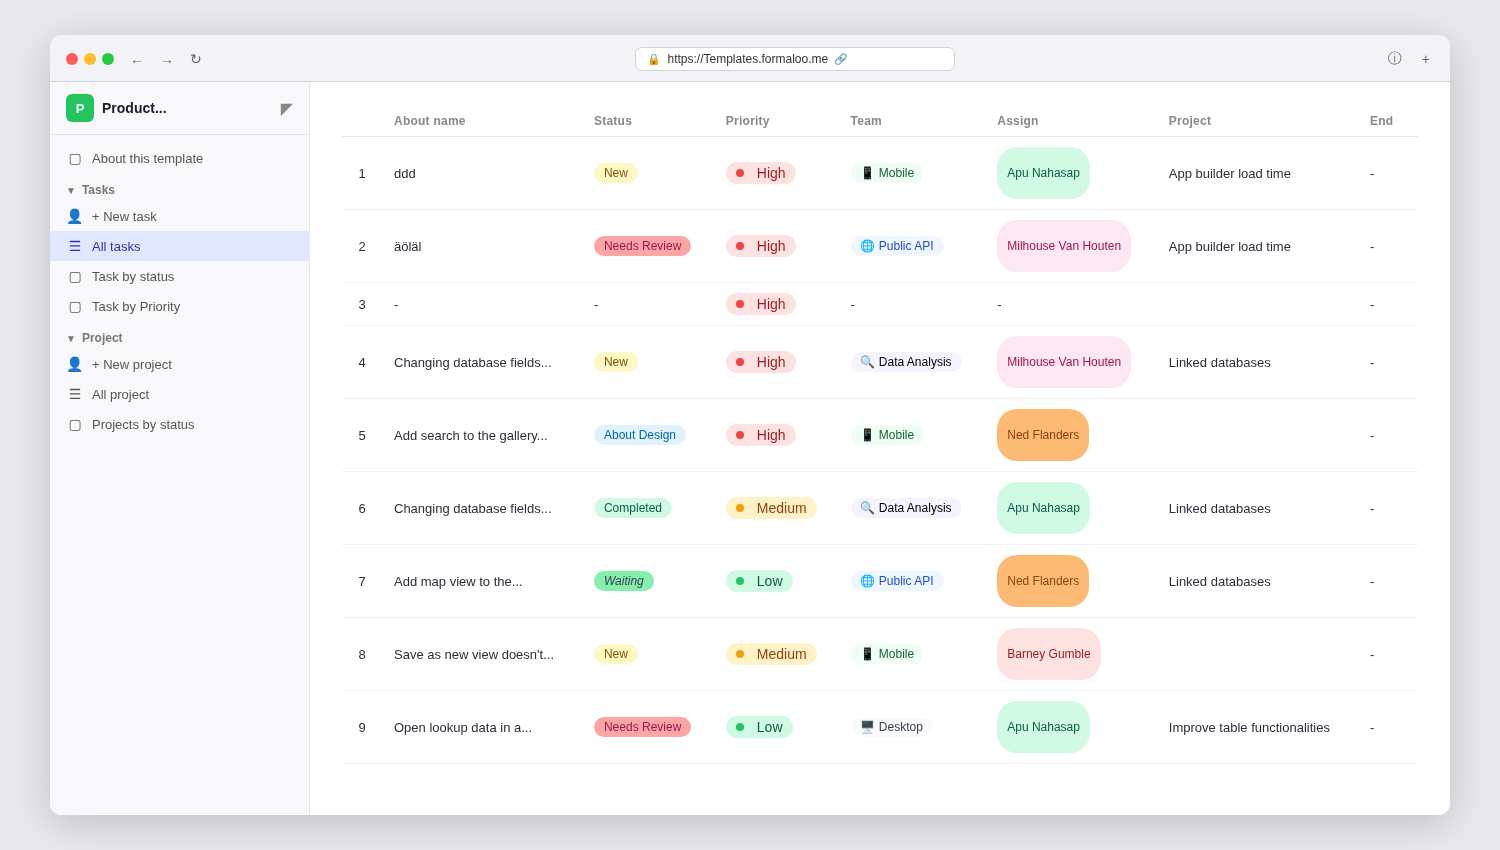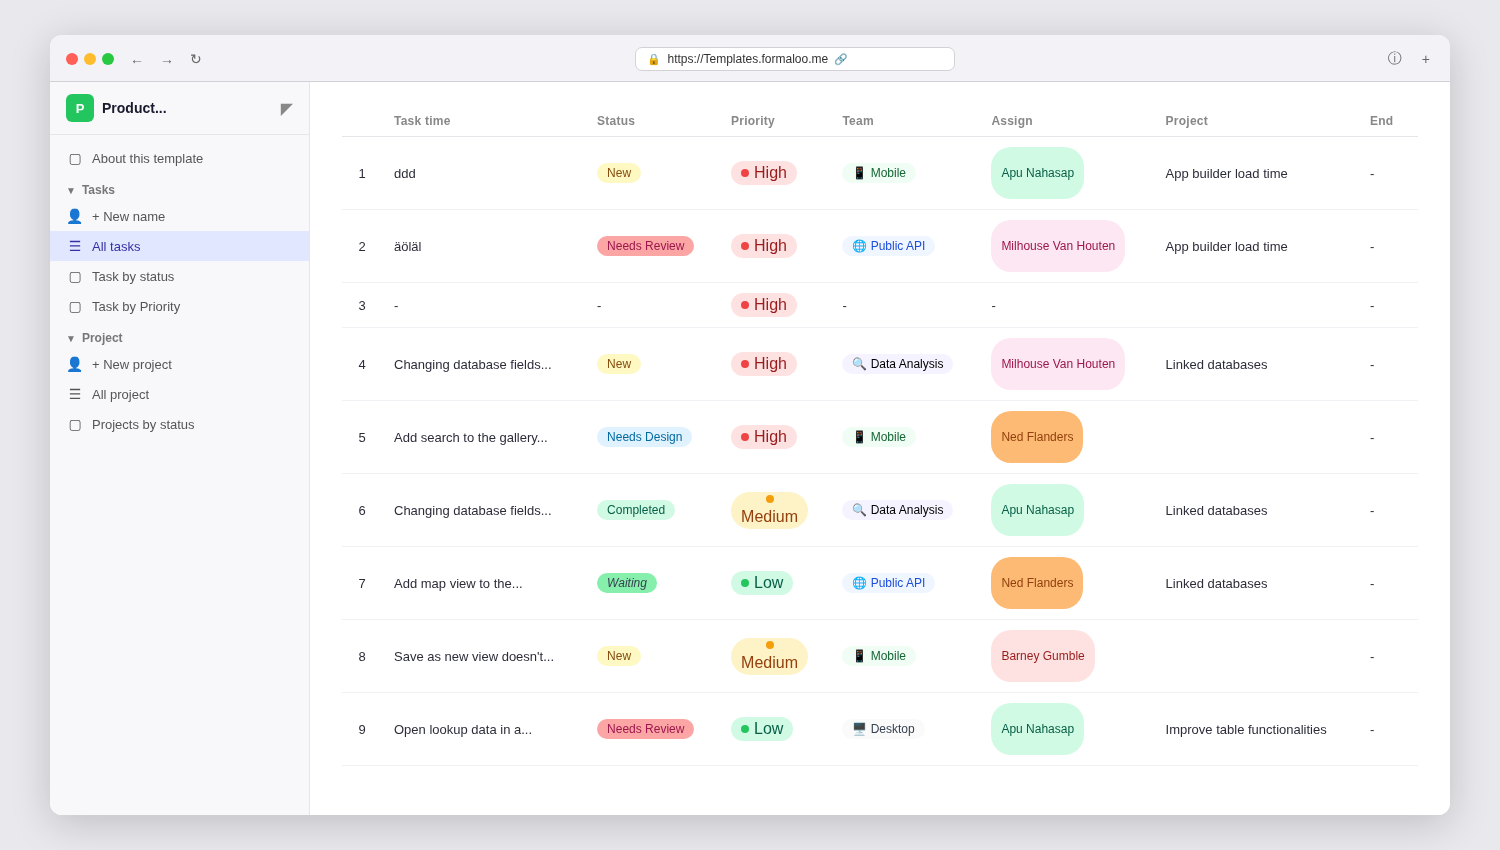--- a/index.html
+++ b/index.html
@@ -236,28 +236,28 @@
       font-weight: 500;
     }
     .status-new { background: #fef9c3; color: #854d0e; }
     .status-needs-review { background: #fca5a5; color: #9d174d; }
     .status-needs-design { background: #e0f2fe; color: #0369a1; }
     .status-completed { background: #d1fae5; color: #065f46; }
     .status-waiting { background: #86efac; color: #374151; font-style: italic; }
     .priority-badge {
       display: inline-flex;
       align-items: center;
-      gap: 5px;
+      gap: 13px;
       padding: 3px 10px;
       border-radius: 20px;
-      font-size: 16px;
+      font-size: 14px;
       font-weight: 500;
     }
     .priority-high { background: #fee2e2; color: #991b1b; }
-    .priority-medium { background: #fef3c7; color: #92400e; flex-direction: column; }
+    .priority-medium { background: #fef3c7; color: #92400e; }
     .priority-low { background: #d1fae5; color: #065f46; }
     .priority-dot {
       width: 8px; height: 8px;
       border-radius: 50%;
       display: inline-block;
     }
     .dot-high { background: #ef4444; }
     .dot-medium { background: #f59e0b; }
     .dot-low { background: #22c55e; }
     .team-badge {
@@ -335,21 +335,21 @@
           <span>About this template</span>
         </div>
 
         <div class="sidebar-section-header">
           <span class="section-arrow">▼</span>
           <span>Tasks</span>
         </div>
 
         <div class="sidebar-item">
           <span class="sidebar-item-icon">👤</span>
-          <span>+ New name</span>
+          <span>+ New task</span>
         </div>
 
         <div class="sidebar-item active">
           <span class="sidebar-item-icon">☰</span>
           <span>All tasks</span>
         </div>
 
         <div class="sidebar-item">
           <span class="sidebar-item-icon">▢</span>
           <span>Task by status</span>
@@ -381,21 +381,21 @@
         </div>
       </div>
     </div>
 
     <div class="main-content">
 
       <table class="task-table">
         <thead>
           <tr>
             <th style="width:40px;"></th>
-            <th>Task time</th>
+            <th>About name</th>
             <th>Status</th>
             <th>Priority</th>
             <th>Team</th>
             <th>Assign</th>
             <th>Project</th>
             <th style="width:60px;">End</th>
           </tr>
         </thead>
         <tbody id="table-body">
         <tr>
@@ -446,21 +446,21 @@
                   <span>High</span>
                 </span></td>
               <td><span class="team-badge team-data">🔍 Data Analysis</span></td>
               <td><span class="assign-badge assign-milhouse">Milhouse Van Houten</span></td>
               <td>Linked databases</td>
               <td class="dash-cell">-</td>
             </tr>
             <tr>
               <td class="row-num">5</td>
               <td>Add search to the gallery...</td>
-              <td><span class="status-badge status-needs-design">Needs Design</span></td>
+              <td><span class="status-badge status-needs-design">About Design</span></td>
               <td><span class="priority-badge priority-high">
                   <span class="priority-dot dot-high"></span>
                   <span>High</span>
                 </span></td>
               <td><span class="team-badge team-mobile">📱 Mobile</span></td>
               <td><span class="assign-badge assign-ned">Ned Flanders</span></td>
               <td></td>
               <td class="dash-cell">-</td>
             </tr>
             <tr>

